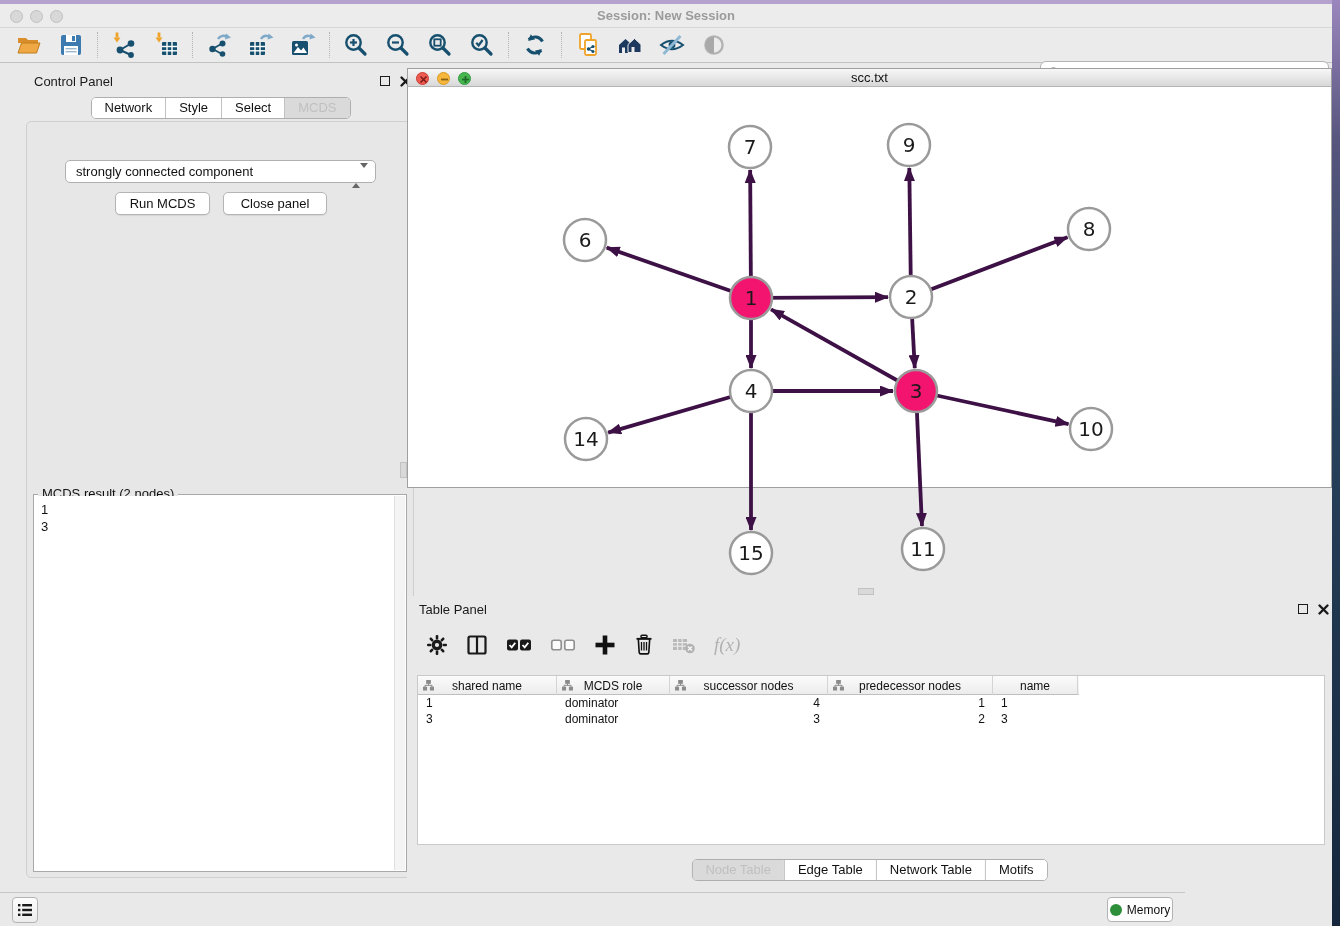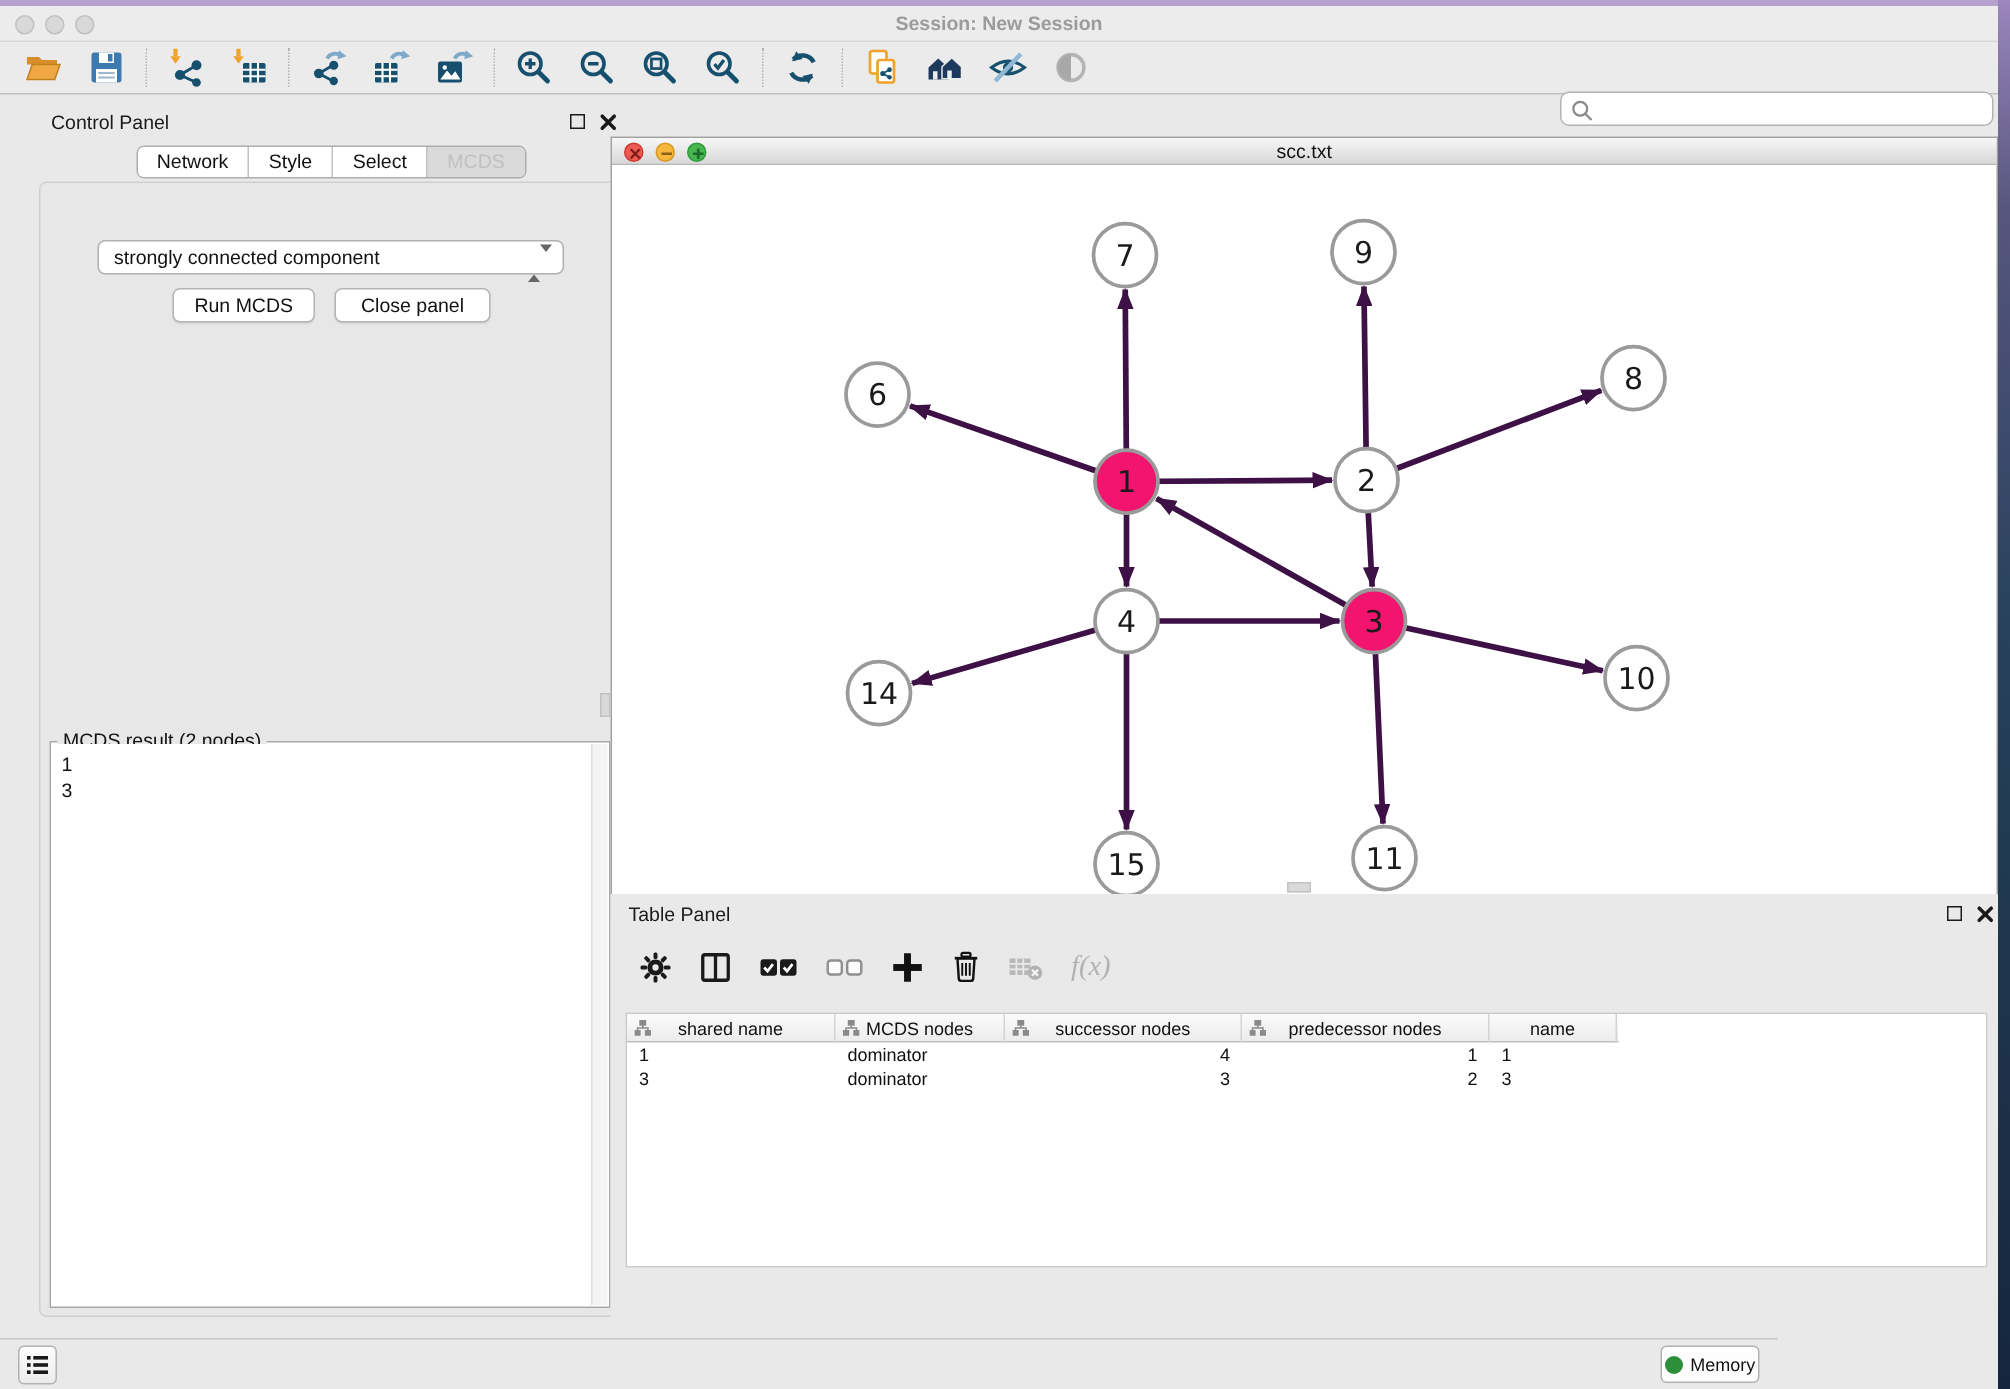--- a/index.html
+++ b/index.html
@@ -50,21 +50,21 @@
     font-size:13px; color:#111; text-align:center; line-height:21px; cursor:pointer; box-shadow:0 1px 1px rgba(0,0,0,.08); }
   #run-btn { left:88px; width:95px; }
   #close-btn { left:196px; width:104px; }
   #mcds-fieldset { position:absolute; left:6px; top:372px; width:374px; height:378px; border:1px solid #a8a8a8; background:#fff; }
   #mcds-legend { position:absolute; left:4px; top:-9px; background:#e7e7e7; padding:0 4px; font-size:13px; color:#111; white-space:nowrap; }
   #result-area { position:absolute; left:1px; top:1px; right:13px; bottom:1px; background:#fff; padding:5px 6px; overflow:hidden; }
   .result-line { font-size:13px; line-height:17px; color:#111; }
   #result-scroll { position:absolute; right:1px; top:1px; bottom:1px; width:11px; background:#f4f4f4; border-left:1px solid #e0e0e0; }
 
   
-  #net-frame { position:absolute; left:407px; top:68px; width:925px; height:522px; background:#fff; border:1px solid #9f9f9f;margin-top:23px; }
+  #net-frame { position:absolute; left:407px; top:68px; width:925px; height:420px; background:#fff; border:1px solid #9f9f9f; }
   #net-titlebar { position:absolute; left:0; top:0; width:100%; height:18px;
     background:linear-gradient(#f7f7f7,#d8d8d8); border-bottom:1px solid #b5b5b5; }
   .tl { position:absolute; top:2.5px; width:13px; height:13px; border-radius:50%; cursor:pointer; }
   #tl-close { left:8px;  background:#ee5b52; border:1px solid #ce3c34; }
   #tl-min   { left:29px; background:#f6b73c; border:1px solid #d89a23; }
   #tl-max   { left:50px; background:#47b64f; border:1px solid #2f9a3e; }
   .tl svg { position:absolute; left:2px; top:2px; }
   #net-title { position:absolute; left:0; top:0; width:100%; text-align:center; font-size:13px; line-height:17px; color:#111; }
   #graph-svg { position:absolute; left:0; top:18px; }
 
@@ -440,21 +440,21 @@
         </div>
         <div class="th" style="width: 113px;">
           <svg width="11" height="11" viewBox="0 0 11 11">
             <g stroke="#8a8a8a" stroke-width="1" fill="#8a8a8a">
               <rect x="3.7" y="0.5" width="3.6" height="2.8"></rect>
               <rect x="0.4" y="7.2" width="3.2" height="2.8"></rect>
               <rect x="7.4" y="7.2" width="3.2" height="2.8"></rect>
               <path d="M5.5 3.3 V5.3 M2 7.2 V5.3 H9 V7.2" fill="none"></path>
             </g>
           </svg>
-          <span>MCDS nodes</span>
+          <span>MCDS role</span>
         </div>
         <div class="th" style="width: 158px;">
           <svg width="11" height="11" viewBox="0 0 11 11">
             <g stroke="#8a8a8a" stroke-width="1" fill="#8a8a8a">
               <rect x="3.7" y="0.5" width="3.6" height="2.8"></rect>
               <rect x="0.4" y="7.2" width="3.2" height="2.8"></rect>
               <rect x="7.4" y="7.2" width="3.2" height="2.8"></rect>
               <path d="M5.5 3.3 V5.3 M2 7.2 V5.3 H9 V7.2" fill="none"></path>
             </g>
           </svg>
@@ -485,20 +485,26 @@
         </div>
         <div class="tr">
           <div class="td" style="width: 139px; text-align: left; padding: 0px 0px 0px 8px;">3</div>
           <div class="td" style="width: 113px; text-align: left; padding: 0px 0px 0px 8px;">dominator</div>
           <div class="td" style="width: 158px; text-align: right; padding: 0px 8px 0px 0px;">3</div>
           <div class="td" style="width: 165px; text-align: right; padding: 0px 8px 0px 0px;">2</div>
           <div class="td" style="width: 85px; text-align: left; padding: 0px 0px 0px 8px;">3</div>
         </div>
       </div>
   </div>
+  <div id="tp-tabs">
+      <span class="seg seg-sel">Node Table</span>
+      <span class="seg">Edge Table</span>
+      <span class="seg">Network Table</span>
+      <span class="seg">Motifs</span>
+    </div>
 </div>
 
 <div id="status-bar">
   <div id="list-btn">
     <svg width="18" height="18" viewBox="0 0 18 18" style="margin:3px">
         <g fill="#1a1a1a">
           <rect x="2" y="3" width="2.4" height="2.4"></rect>
           <rect x="2" y="7.8" width="2.4" height="2.4"></rect>
           <rect x="2" y="12.6" width="2.4" height="2.4"></rect>
           <rect x="6.2" y="3" width="9.8" height="2.4"></rect>

